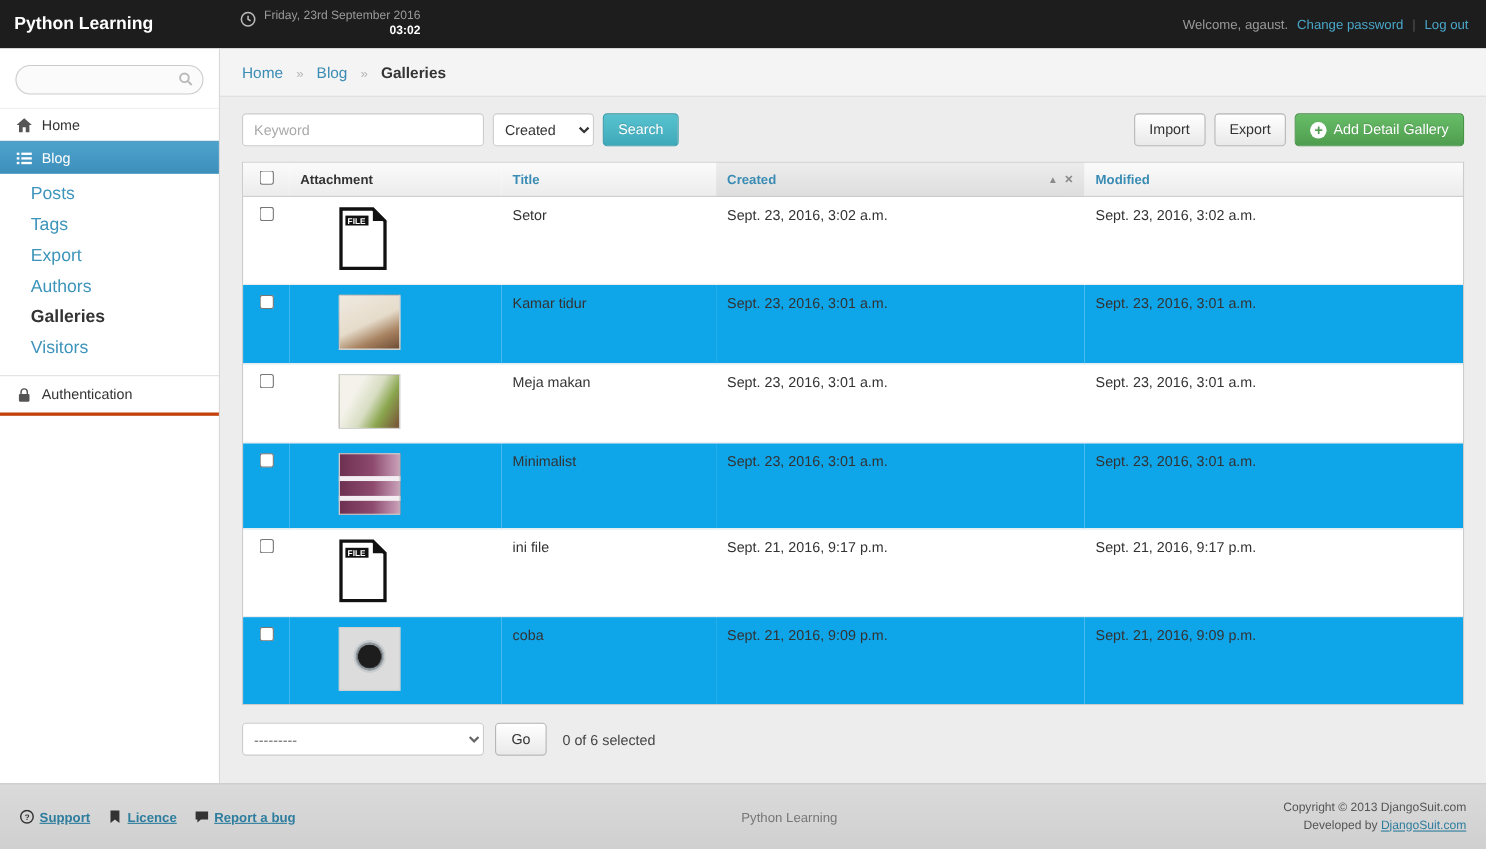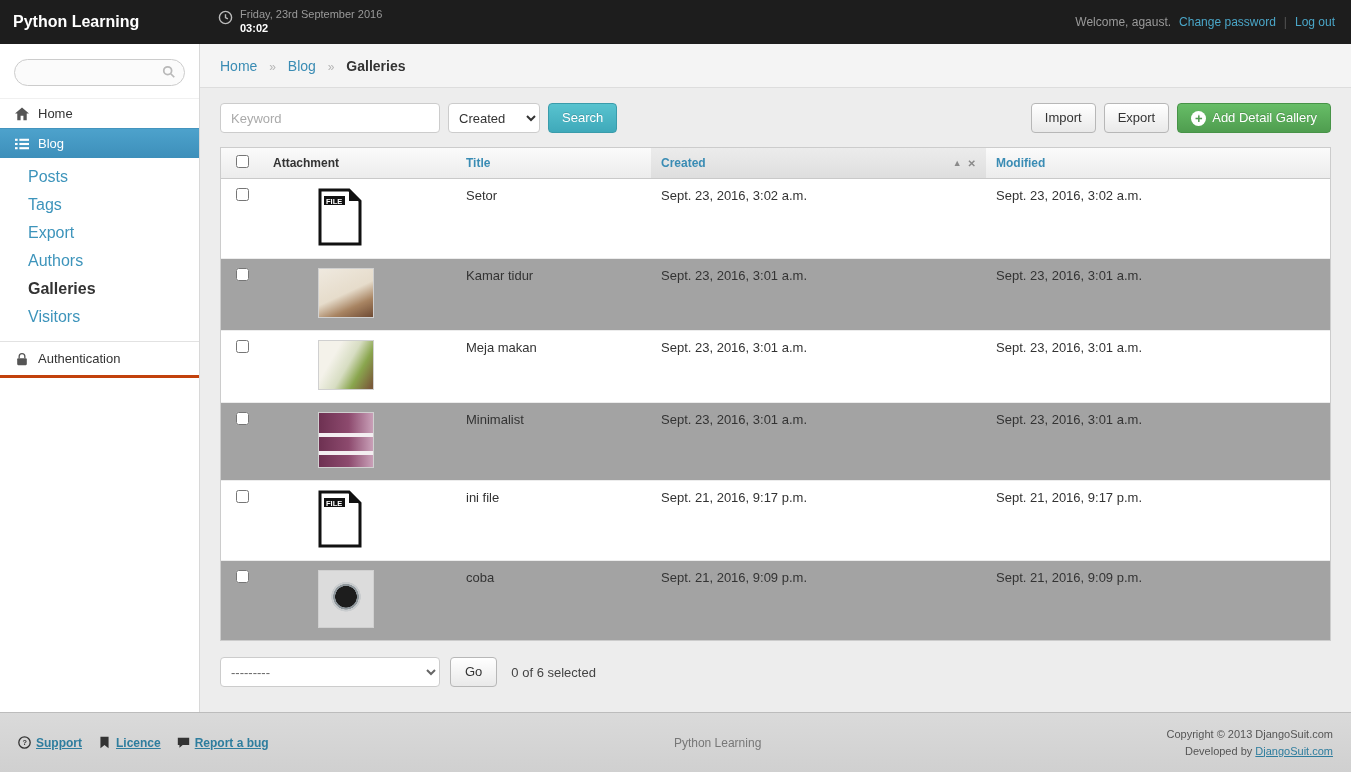--- a/index.html
+++ b/index.html
@@ -5,21 +5,21 @@
   * { box-sizing: border-box; margin: 0; padding: 0; }
   html,body { width:1351px; height:772px; overflow:hidden; }
   body { font-family:"Liberation Sans", sans-serif; font-size:13px; color:#333; background:#ededed; }
   a { text-decoration:none; cursor:pointer; }
 
   
   .topbar { height:44px; background:#1d1d1d; display:flex; align-items:center; }
   .brand { width:200px; padding-left:13px; font-size:16px; font-weight:bold; color:#fff; flex:none; }
   .clock { display:flex; align-items:flex-start; gap:7px; margin-left:18px; }
   .clock-icon { width:15px; height:15px; margin-top:2px; }
-  .clock-text { font-size:11px; color:#9a9a9a; line-height:1.25; }
+  .clock-text { font-size:11px; color:#9a9a9a; line-height:1.25;text-align:right; }
   .clock-time { color:#fff; font-weight:bold; font-size:11px; }
   .topbar-right { margin-left:auto; padding-right:16px; font-size:12px; color:#9a9a9a; display:flex; gap:8px; align-items:center; }
   .topbar-right a { color:#4aa6c8; }
   .topbar-sep { color:#555; }
 
   
   .layout { display:flex; height:668px; }
   .sidebar { width:200px; flex:none; background:#fff; border-right:1px solid #d8d8d8; }
   .content { flex:1; background:#ededed; overflow:hidden; }
 
@@ -62,23 +62,23 @@
   th { background:linear-gradient(#fbfbfb,#ececec); border-bottom:1px solid #c9c9c9; padding:7px 10px; text-align:left; font-size:12px; font-weight:bold; color:#333; }
   th a { color:#3a8cb4; }
   th.sorted { background:linear-gradient(#ececec,#dedede); }
   .th-inner { display:flex; align-items:center; }
   .sort-tools { margin-left:auto; display:flex; gap:6px; align-items:center; }
   .sort-up { color:#8a8a8a; font-size:9px; cursor:pointer; }
   .sort-remove { color:#8a8a8a; font-size:10px; cursor:pointer; }
   .sort-up::before { content:"▲"; }
   .sort-remove::before { content:"✕"; }
   td { padding:9px 10px; vertical-align:top; border-top:1px solid #ececec; font-size:13px; color:#333; }
-  tr.stripe td { background:#a3a3a3; }
+  tr.stripe td { background:#0ea5e9; }
   td.cell-check, th.cell-check { text-align:center; padding-left:6px; padding-right:6px; }
-  .thumb-link { display:inline-block; margin-left:45px; }
+  .thumb-link { display:inline-block; margin-left:35px; }
   .thumb { display:block; }
   .thumb-photo { width:56px; height:50px; border:1px solid #d0d0d0; }
   .t-bedroom { background:linear-gradient(155deg,#efe9df 0%,#e6dccb 50%,#a88462 74%,#6e4a33 100%); }
   .t-dining  { background:linear-gradient(120deg,#f4f2ea 28%,#d7ddc2 52%,#8aa64e 72%,#7a5b3a 96%); }
   .t-shelf   { height:56px; background:
                linear-gradient(0deg, transparent 0 12px, #f3eef1 12px 16px, transparent 16px 30px, #f3eef1 30px 34px, transparent 34px),
                linear-gradient(90deg,#6e3152 0%,#8d4a6e 55%,#c9a0b8 100%); }
   .t-watch   { height:58px; background:radial-gradient(circle at 50% 46%, #1d1d1d 0 26%, #8f979c 27% 31%, #c9ccce 32% 36%, #dcdcdc 37%); }
   .file-svg { width:44px; height:58px; display:block; }
 

